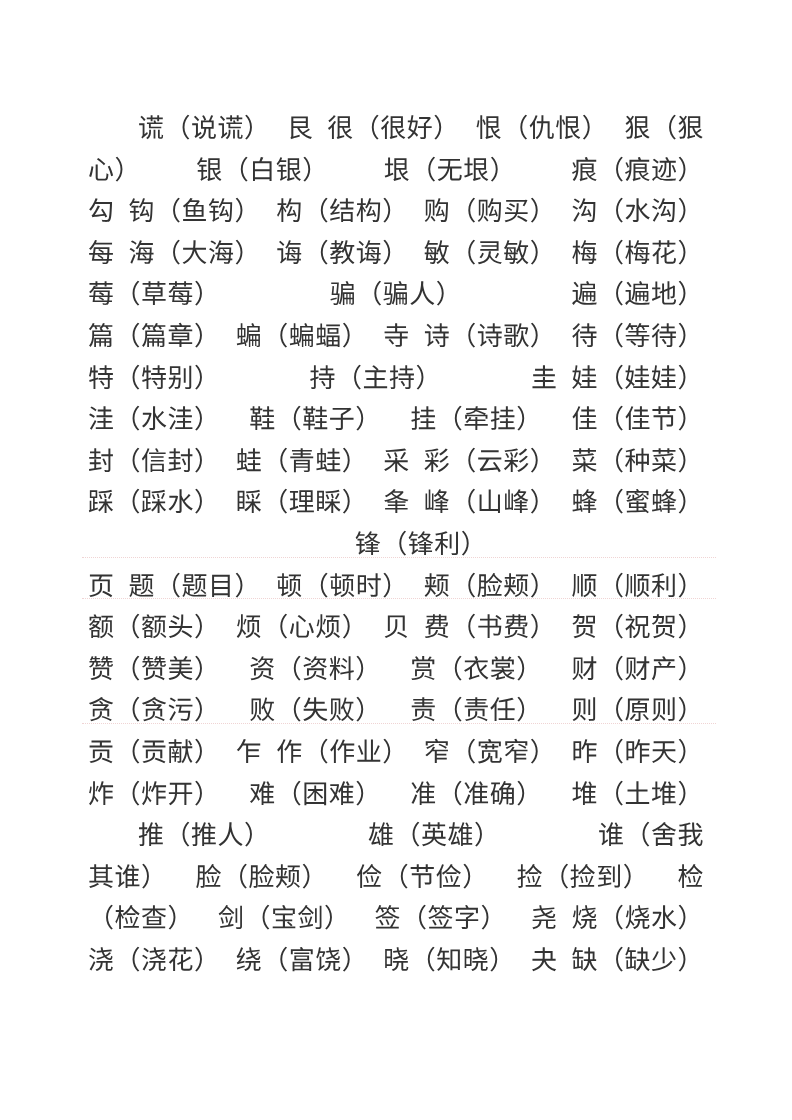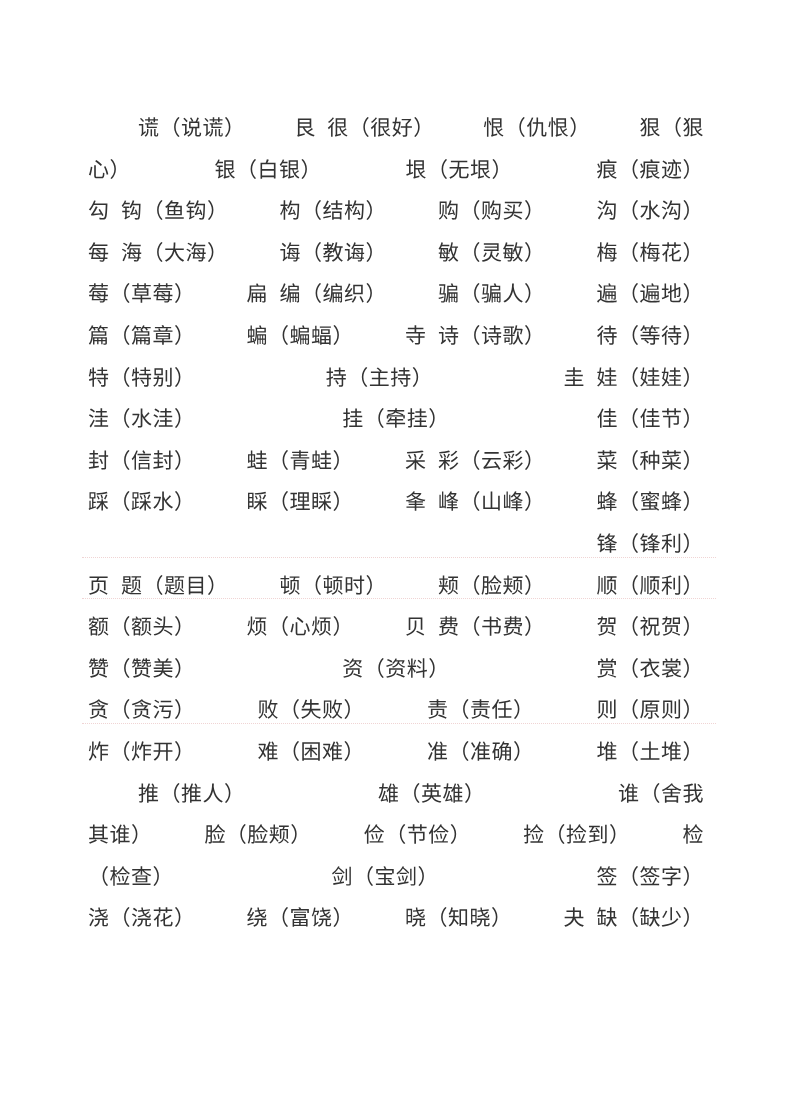--- a/index.html
+++ b/index.html
@@ -23,26 +23,26 @@
     width: 100%;
   }
   .row {
     position: relative;
     display: flex;
     justify-content: space-between;
     align-items: baseline;
     height: 41.6px;
     line-height: 41.6px;
     font-family: "Liberation Serif", "DejaVu Serif", serif;
-    font-size: 21px;
+    font-size: 26px;
     color: #333333;
     letter-spacing: 0.5px;
   }
   .row.indent { padding-left: 50px; }
-  .row.single { justify-content: flex-end; }
+  .row.single { justify-content: center; }
   .row .item {
     white-space: pre;
   }
   
   .row.dotted::after {
     content: "";
     position: absolute;
     left: -6px;
     right: -12px;
     bottom: 8px;
@@ -74,37 +74,37 @@
         <span class="item">沟（水沟）</span>
       </div>
       <div class="row">
         <span class="item">每  海（大海）</span>
         <span class="item">诲（教诲）</span>
         <span class="item">敏（灵敏）</span>
         <span class="item">梅（梅花）</span>
       </div>
       <div class="row">
         <span class="item">莓（草莓）</span>
-        <span class="item">扁  编（编织）</span>
         <span class="item">骗（骗人）</span>
         <span class="item">遍（遍地）</span>
       </div>
       <div class="row">
         <span class="item">篇（篇章）</span>
         <span class="item">蝙（蝙蝠）</span>
         <span class="item">寺  诗（诗歌）</span>
         <span class="item">待（等待）</span>
       </div>
       <div class="row">
         <span class="item">特（特别）</span>
         <span class="item">持（主持）</span>
         <span class="item">圭  娃（娃娃）</span>
       </div>
       <div class="row">
         <span class="item">洼（水洼）</span>
+        <span class="item">鞋（鞋子）</span>
         <span class="item">挂（牵挂）</span>
         <span class="item">佳（佳节）</span>
       </div>
       <div class="row">
         <span class="item">封（信封）</span>
         <span class="item">蛙（青蛙）</span>
         <span class="item">采  彩（云彩）</span>
         <span class="item">菜（种菜）</span>
       </div>
       <div class="row">
@@ -125,26 +125,33 @@
       <div class="row">
         <span class="item">额（额头）</span>
         <span class="item">烦（心烦）</span>
         <span class="item">贝  费（书费）</span>
         <span class="item">贺（祝贺）</span>
       </div>
       <div class="row">
         <span class="item">赞（赞美）</span>
         <span class="item">资（资料）</span>
         <span class="item">赏（衣裳）</span>
+        <span class="item">财（财产）</span>
       </div>
       <div class="row dotted">
         <span class="item">贪（贪污）</span>
         <span class="item">败（失败）</span>
         <span class="item">责（责任）</span>
         <span class="item">则（原则）</span>
+      </div>
+      <div class="row">
+        <span class="item">贡（贡献）</span>
+        <span class="item">乍  作（作业）</span>
+        <span class="item">窄（宽窄）</span>
+        <span class="item">昨（昨天）</span>
       </div>
       <div class="row">
         <span class="item">炸（炸开）</span>
         <span class="item">难（困难）</span>
         <span class="item">准（准确）</span>
         <span class="item">堆（土堆）</span>
       </div>
       <div class="row indent">
         <span class="item">推（推人）</span>
         <span class="item">雄（英雄）</span>
@@ -154,20 +161,21 @@
         <span class="item">其谁）</span>
         <span class="item">脸（脸颊）</span>
         <span class="item">俭（节俭）</span>
         <span class="item">捡（捡到）</span>
         <span class="item">检</span>
       </div>
       <div class="row">
         <span class="item">（检查）</span>
         <span class="item">剑（宝剑）</span>
         <span class="item">签（签字）</span>
+        <span class="item">尧  烧（烧水）</span>
       </div>
       <div class="row">
         <span class="item">浇（浇花）</span>
         <span class="item">绕（富饶）</span>
         <span class="item">晓（知晓）</span>
         <span class="item">夬  缺（缺少）</span>
       </div>
     </section>
 </main>
 

